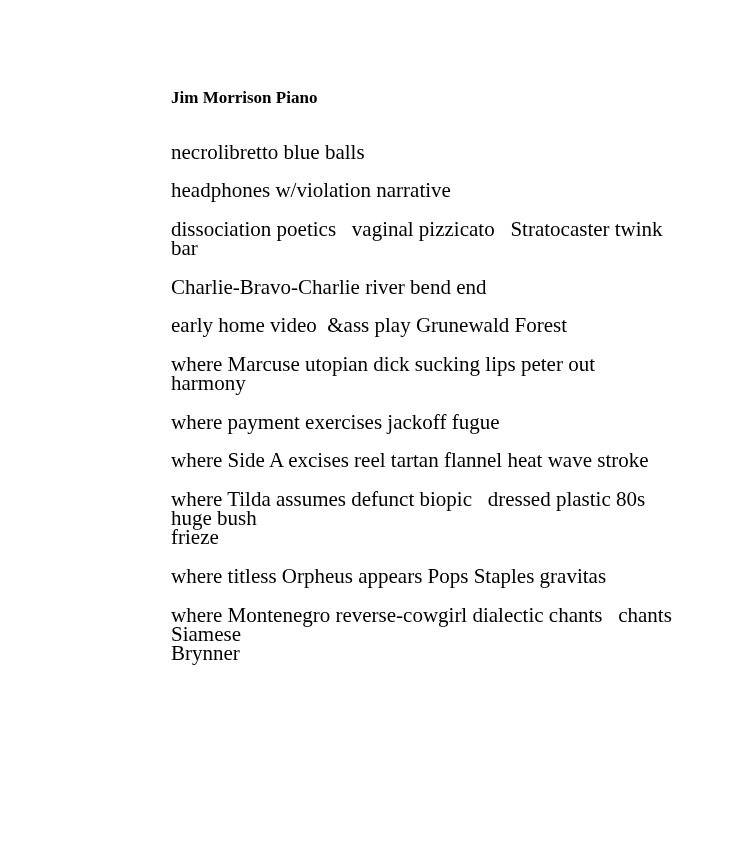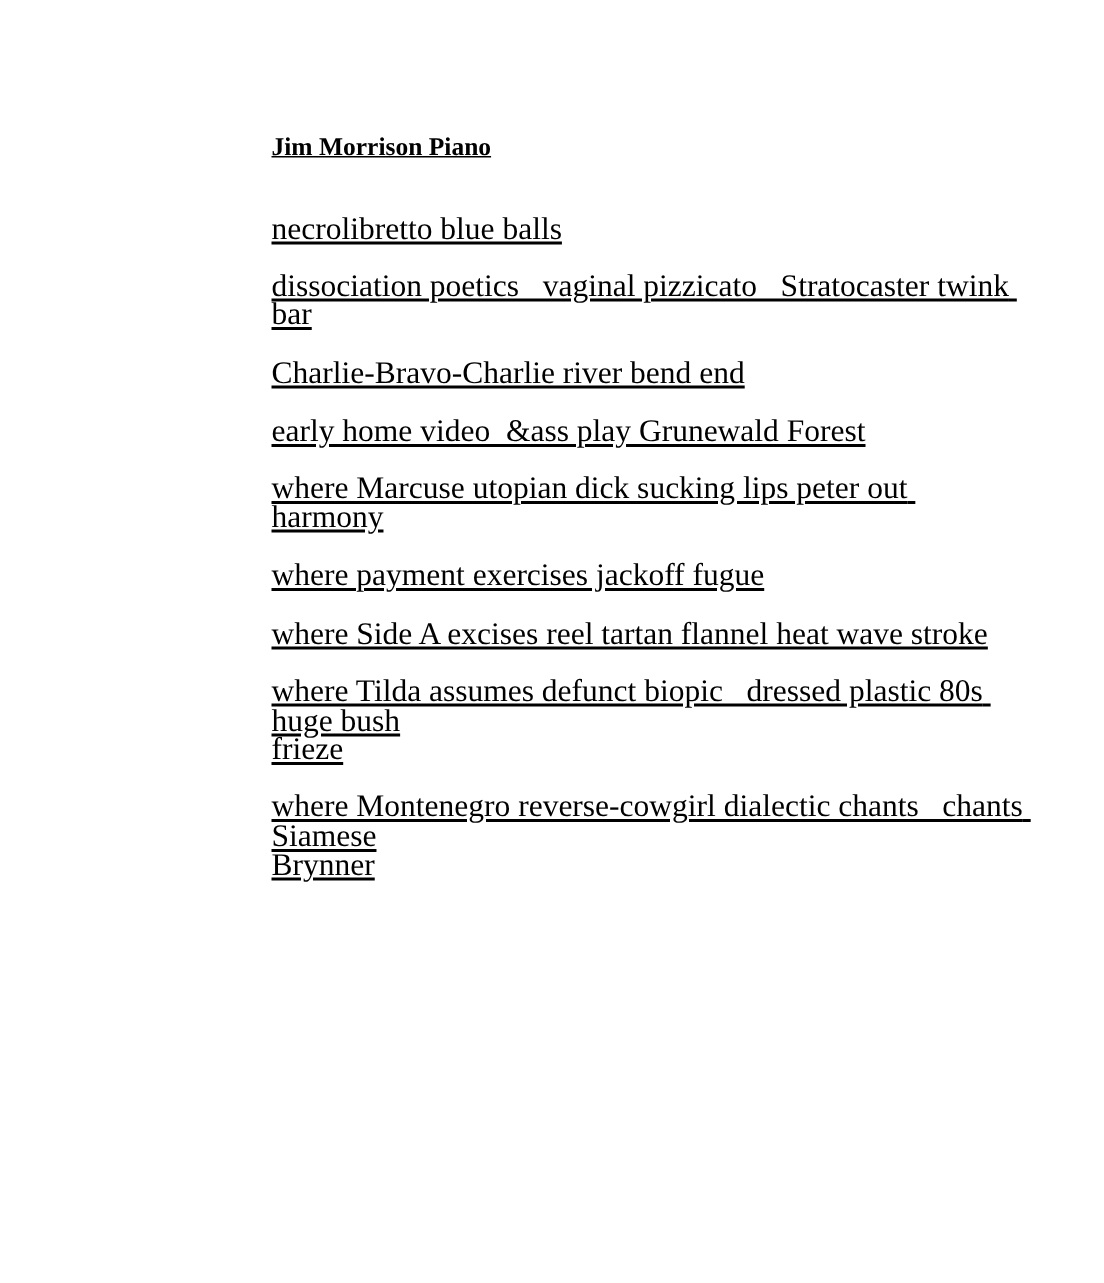--- a/index.html
+++ b/index.html
@@ -10,24 +10,23 @@
   body {
     width: 736px;
     height: 855px;
     position: relative;
     overflow: hidden;
     font-family: "Liberation Serif", "DejaVu Serif", serif;
     color: #000000;
   }
   .page {
     position: absolute;
-    left: 181px;
+    left: 171px;
     top: 88px;
     width: 502px;
-    text-decoration: underline;
   }
   .doc-title {
     font-size: 17px;
     line-height: 19.5px;
     font-weight: bold;
     margin: 0 0 35px 0;
     white-space: pre-wrap;
   }
   .poem-line {
     font-size: 21px;
@@ -35,23 +34,25 @@
     margin: 0 0 19.3px 0;
     white-space: pre-wrap;
   }
 </style>
 </head>
 <body>
 
 <div class="page">
   <h1 class="doc-title">Jim Morrison Piano</h1>
   <p class="poem-line">necrolibretto blue balls</p>
+  <p class="poem-line">headphones w/violation narrative</p>
   <p class="poem-line">dissociation poetics   vaginal pizzicato   Stratocaster twink bar</p>
   <p class="poem-line">Charlie-Bravo-Charlie river bend end</p>
   <p class="poem-line">early home video  &amp;ass play Grunewald Forest</p>
   <p class="poem-line">where Marcuse utopian dick sucking lips peter out harmony</p>
   <p class="poem-line">where payment exercises jackoff fugue</p>
   <p class="poem-line">where Side A excises reel tartan flannel heat wave stroke</p>
   <p class="poem-line">where Tilda assumes defunct biopic   dressed plastic 80s huge bush
 frieze</p>
+  <p class="poem-line">where titless Orpheus appears Pops Staples gravitas</p>
   <p class="poem-line">where Montenegro reverse-cowgirl dialectic chants   chants Siamese
 Brynner</p>
 </div>
 
 </body></html>

